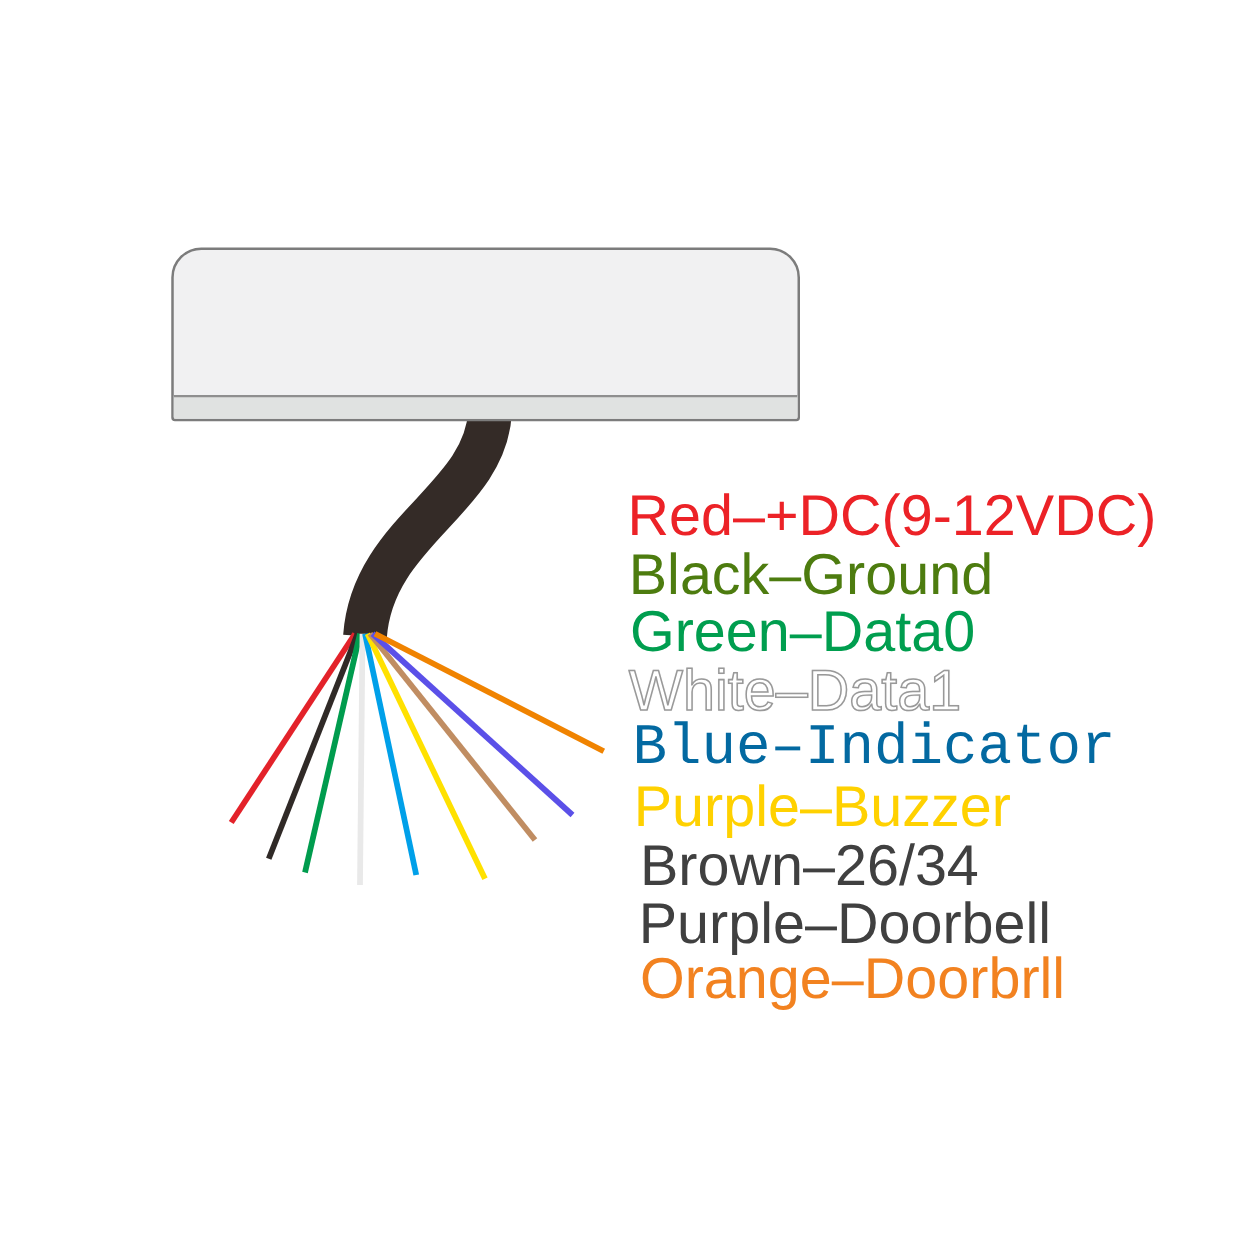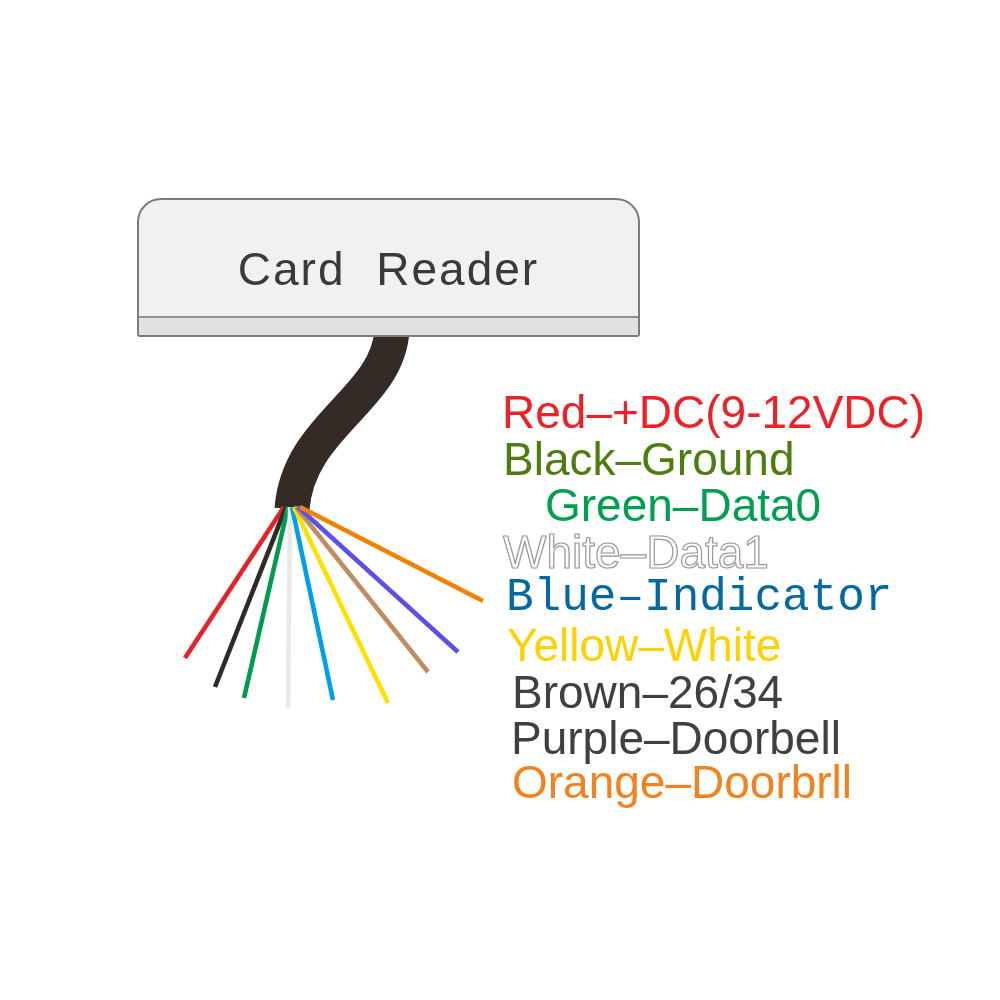--- a/index.html
+++ b/index.html
@@ -82,29 +82,28 @@
         <line x1="290" y1="507" x2="288" y2="708" stroke="#E9E9E9" stroke-width="4.6" stroke-linecap="butt"></line>
         <line x1="292" y1="507" x2="333" y2="700" stroke="#00A0E9" stroke-width="4.6" stroke-linecap="butt"></line>
         <line x1="294" y1="507" x2="388" y2="703" stroke="#FFE100" stroke-width="4.6" stroke-linecap="butt"></line>
         <line x1="296" y1="507" x2="428" y2="672" stroke="#C08D62" stroke-width="4.6" stroke-linecap="butt"></line>
         <line x1="298" y1="507" x2="458" y2="652" stroke="#5B50E8" stroke-width="4.6" stroke-linecap="butt"></line>
         <line x1="300" y1="507" x2="483" y2="601" stroke="#F08300" stroke-width="4.6" stroke-linecap="butt"></line>
       </g>
   </svg>
 
   <div id="reader-box">
-    <div id="reader-title">Card Reader</div>
     <div id="reader-band"></div>
   </div>
 
   <div id="legend">
       <div class="legend-line" style="color: rgb(236, 34, 39); left: 502px; top: 392px;">Red–+DC(9-12VDC)</div>
       <div class="legend-line" style="color: #4d7c0f; left: 503px; top: 438.6px;">Black–Ground</div>
-      <div class="legend-line" style="color: rgb(0, 158, 79); left: 504px; top: 485.2px; margin-left: 41px;">Green–Data0</div>
+      <div class="legend-line" style="color: rgb(0, 158, 79); left: 504px; top: 485.2px;">Green–Data0</div>
       <div class="legend-line outlined" style="color: rgb(255, 255, 255); left: 503px; top: 531.8px;">White–Data1</div>
       <div class="legend-line" style="color: #0369a1; left: 506px; top: 578.4px; font-family: Liberation Mono, monospace;">Blue–Indicator</div>
-      <div class="legend-line" style="color: rgb(255, 209, 0); left: 507px; top: 625px;">Yellow–White</div>
+      <div class="legend-line" style="color: rgb(255, 209, 0); left: 507px; top: 625px;">Purple–Buzzer</div>
       <div class="legend-line" style="color: #404040; left: 512px; top: 671.6px;">Brown–26/34</div>
       <div class="legend-line" style="color: #404040; left: 511px; top: 718.2px;">Purple–Doorbell</div>
       <div class="legend-line" style="color: rgb(242, 130, 32); left: 512px; top: 762px; text-align: right;">Orange–Doorbrll</div>
     </div>
 
 </div>
 
 </body></html>

